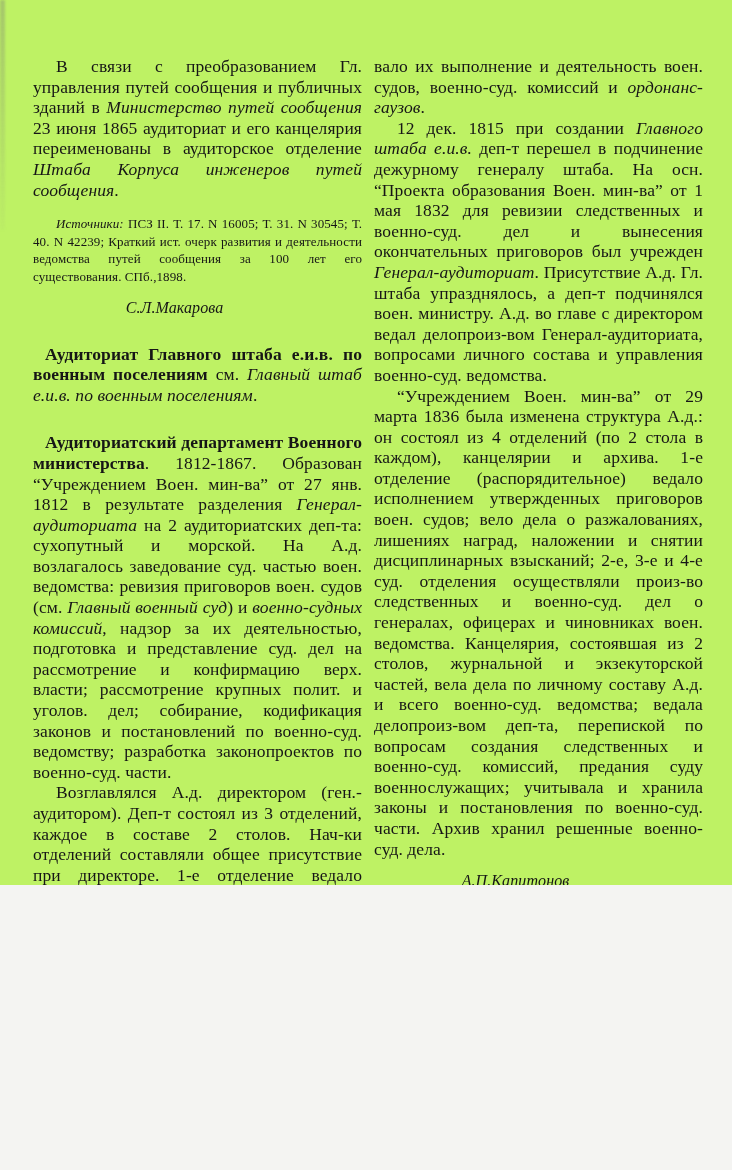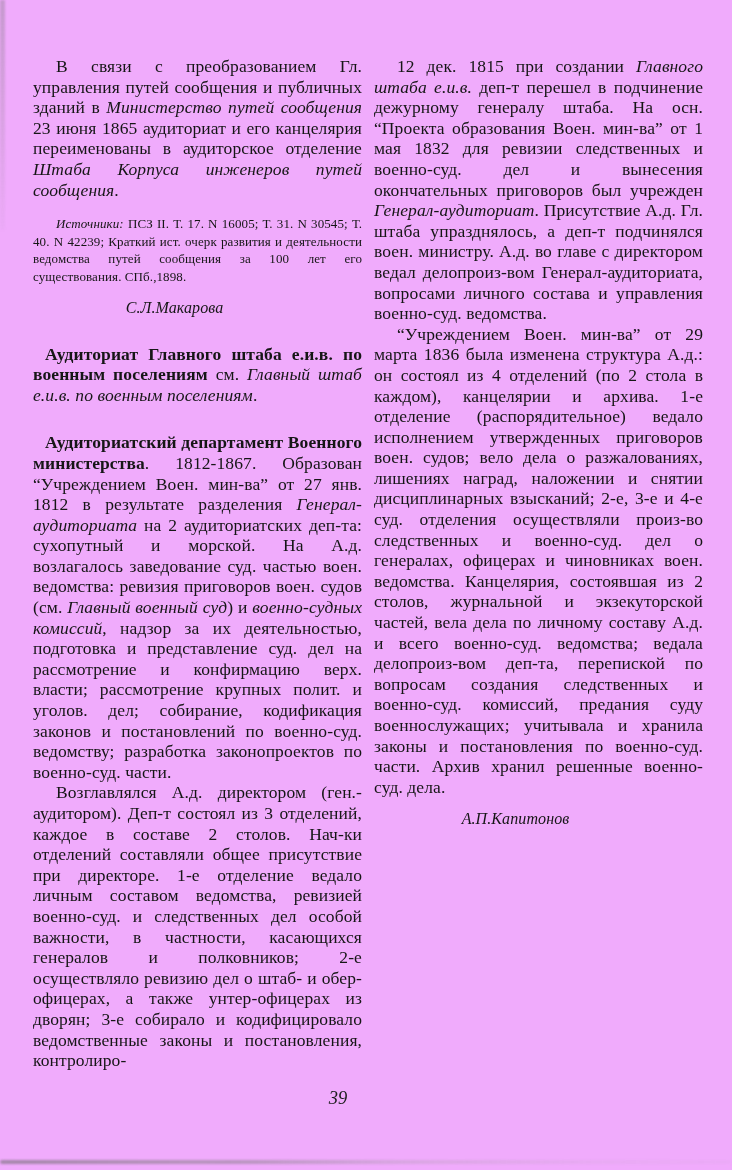--- a/index.html
+++ b/index.html
@@ -3,22 +3,22 @@
 <meta charset="utf-8">
 <style>
   html,body{margin:0;padding:0;}
   body{
     width:732px;height:1170px;
     background:#f4f4f2;
     font-family:"Liberation Serif","DejaVu Serif",serif;
   }
   .page{
     position:relative;
-    width:732px;height:1170px;
-    background:#f0abfc;
+    width:732px;height:885px;
+    background:#bef264;
     overflow:hidden;
     color:#161616;
   }
   .columns{
     position:absolute;
     top:56px;left:33px;
     width:670px;
     display:flex;
     gap:12px;
   }
@@ -90,20 +90,21 @@
   <div class="columns">
     <div class="col" id="col-left">
         <p class="body indent"><span>В связи с преобразованием Гл. управления путей сообщения и публичных зданий в </span><span class="i">Министерство путей сообщения</span><span> 23 июня 1865 аудиториат и его канцелярия переименованы в аудиторское отделение </span><span class="i">Штаба Корпуса инженеров путей сообщения</span><span>.</span></p>
         <p class="sources indent"><span class="i">Источники:</span><span> ПСЗ II. Т. 17. N 16005; Т. 31. N 30545; Т. 40. N 42239; Краткий ист. очерк развития и деятельности ведомства путей сообщения за 100 лет его существования. СПб.,1898.</span></p>
         <p class="author"><span class="i">С.Л.Макарова</span></p>
         <p class="entry"><span class="b">Аудиториат Главного штаба е.и.в. по военным поселениям</span><span> см. </span><span class="i">Главный штаб е.и.в. по военным поселениям</span><span>.</span></p>
         <p class="entry"><span class="b">Аудиториатский департамент Военного министерства</span><span>. 1812-1867. Образован “Учреждением Воен. мин-ва” от 27 янв. 1812 в результате разделения </span><span class="i">Генерал-аудиториата</span><span> на 2 аудиториатских деп-та: сухопутный и морской. На А.д. возлагалось заведование суд. частью воен. ведомства: ревизия приговоров воен. судов (см. </span><span class="i">Главный военный суд</span><span>) и </span><span class="i">военно-судных комиссий</span><span>, надзор за их деятельностью, подготовка и представление суд. дел на рассмотрение и конфирмацию верх. власти; рассмотрение крупных полит. и уголов. дел; собирание, кодификация законов и постановлений по военно-суд. ведомству; разработка законопроектов по военно-суд. части.</span></p>
         <p class="body indent"><span>Возглавлялся А.д. директором (ген.-аудитором). Деп-т состоял из 3 отделений, каждое в составе 2 столов. Нач-ки отделений составляли общее присутствие при директоре. 1-е отделение ведало личным составом ведомства, ревизией военно-суд. и следственных дел особой важности, в частности, касающихся генералов и полковников; 2-е осуществляло ревизию дел о штаб- и обер-офицерах, а также унтер-офицерах из дворян; 3-е собирало и кодифицировало ведомственные законы и постановления, контролиро-</span></p>
       </div>
     <div class="col" id="col-right">
+        <p class="body"><span>вало их выполнение и деятельность воен. судов, военно-суд. комиссий и </span><span class="i">ордонанс-гаузов</span><span>.</span></p>
         <p class="body indent"><span>12 дек. 1815 при создании </span><span class="i">Главного штаба е.и.в.</span><span> деп-т перешел в подчинение дежурному генералу штаба. На осн. “Проекта образования Воен. мин-ва” от 1 мая 1832 для ревизии следственных и военно-суд. дел и вынесения окончательных приговоров был учрежден </span><span class="i">Генерал-аудиториат</span><span>. Присутствие А.д. Гл. штаба упразднялось, а деп-т подчинялся воен. министру. А.д. во главе с директором ведал делопроиз-вом Генерал-аудиториата, вопросами личного состава и управления военно-суд. ведомства.</span></p>
         <p class="body indent"><span>“Учреждением Воен. мин-ва” от 29 марта 1836 была изменена структура А.д.: он состоял из 4 отделений (по 2 стола в каждом), канцелярии и архива. 1-е отделение (распорядительное) ведало исполнением утвержденных приговоров воен. судов; вело дела о разжалованиях, лишениях наград, наложении и снятии дисциплинарных взысканий; 2-е, 3-е и 4-е суд. отделения осуществляли произ-во следственных и военно-суд. дел о генералах, офицерах и чиновниках воен. ведомства. Канцелярия, состоявшая из 2 столов, журнальной и экзекуторской частей, вела дела по личному составу А.д. и всего военно-суд. ведомства; ведала делопроиз-вом деп-та, перепиской по вопросам создания следственных и военно-суд. комиссий, предания суду военнослужащих; учитывала и хранила законы и постановления по военно-суд. части. Архив хранил решенные военно-суд. дела.</span></p>
         <p class="author"><span class="i">А.П.Капитонов</span></p>
       </div>
   </div>
   <div class="page-number">39</div>
   <div class="scan-bottom-line"></div>
 </div>
 
 </body></html>

